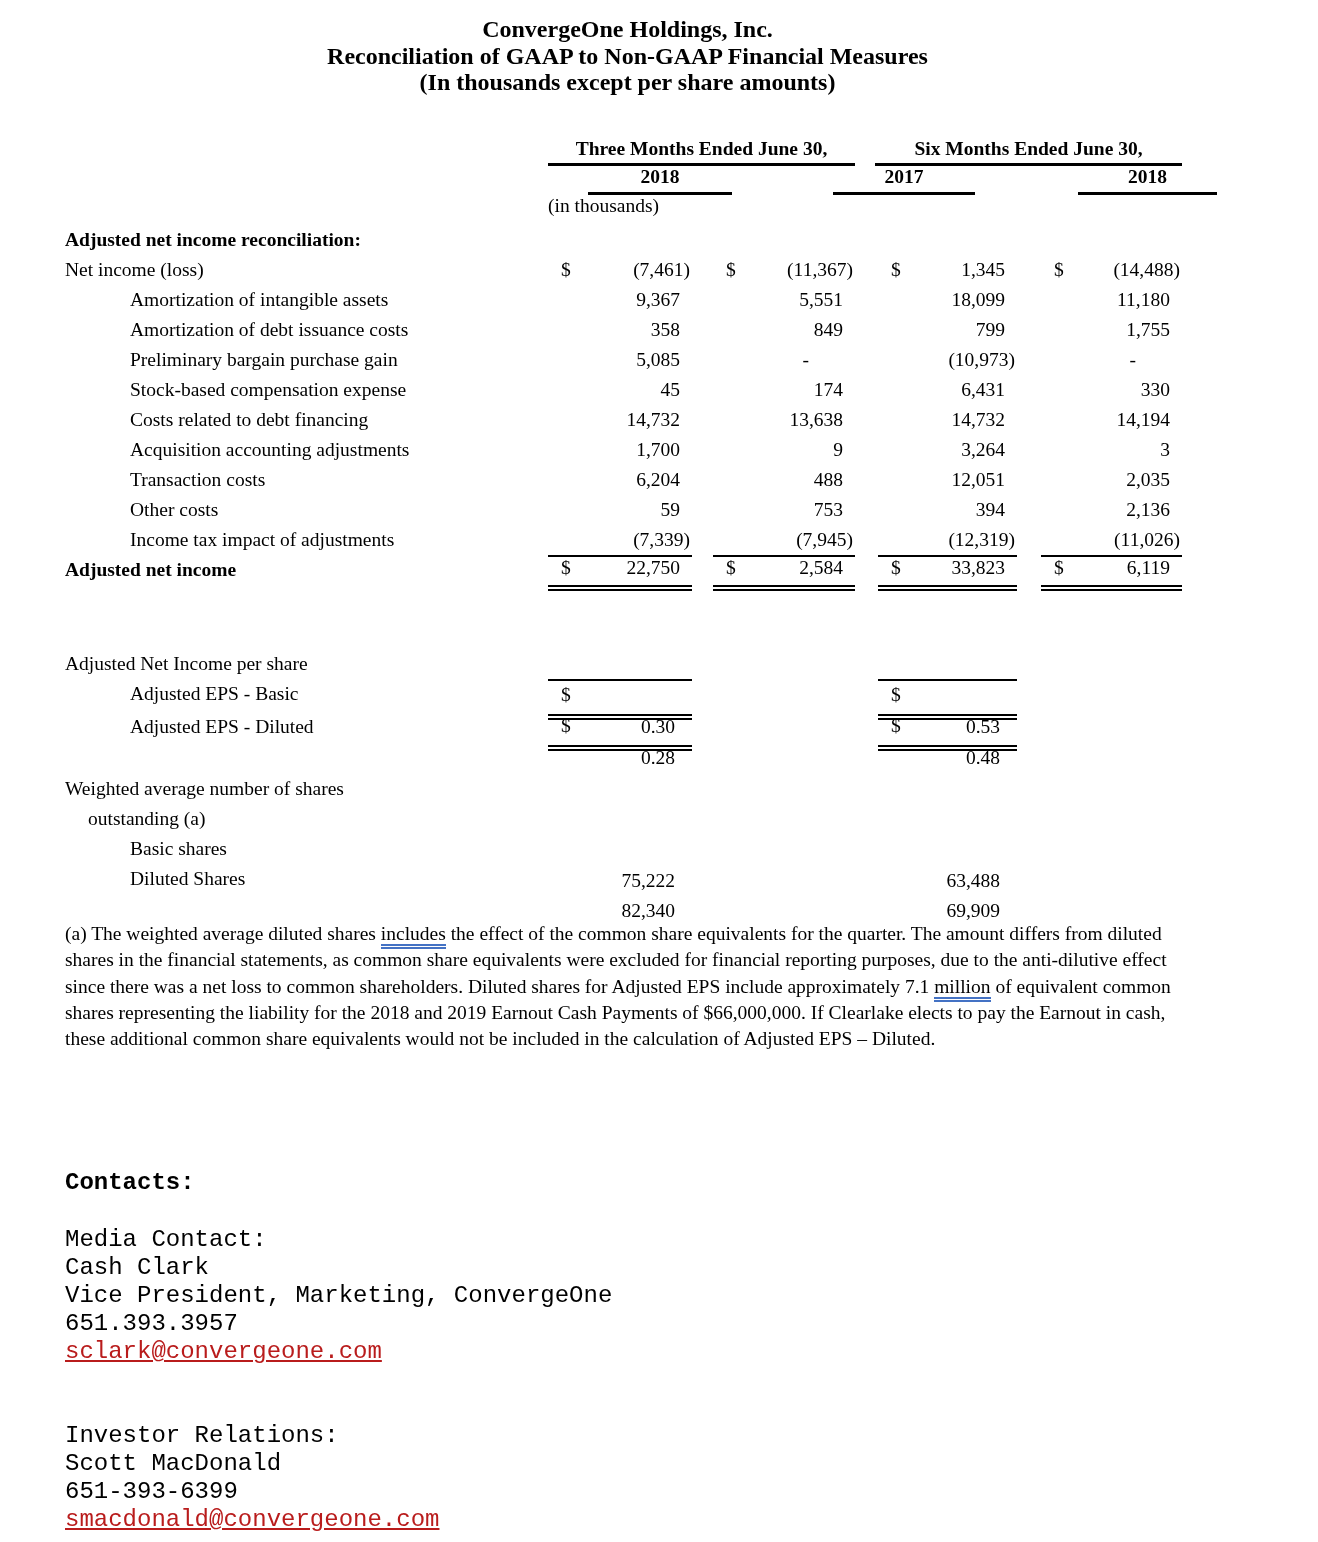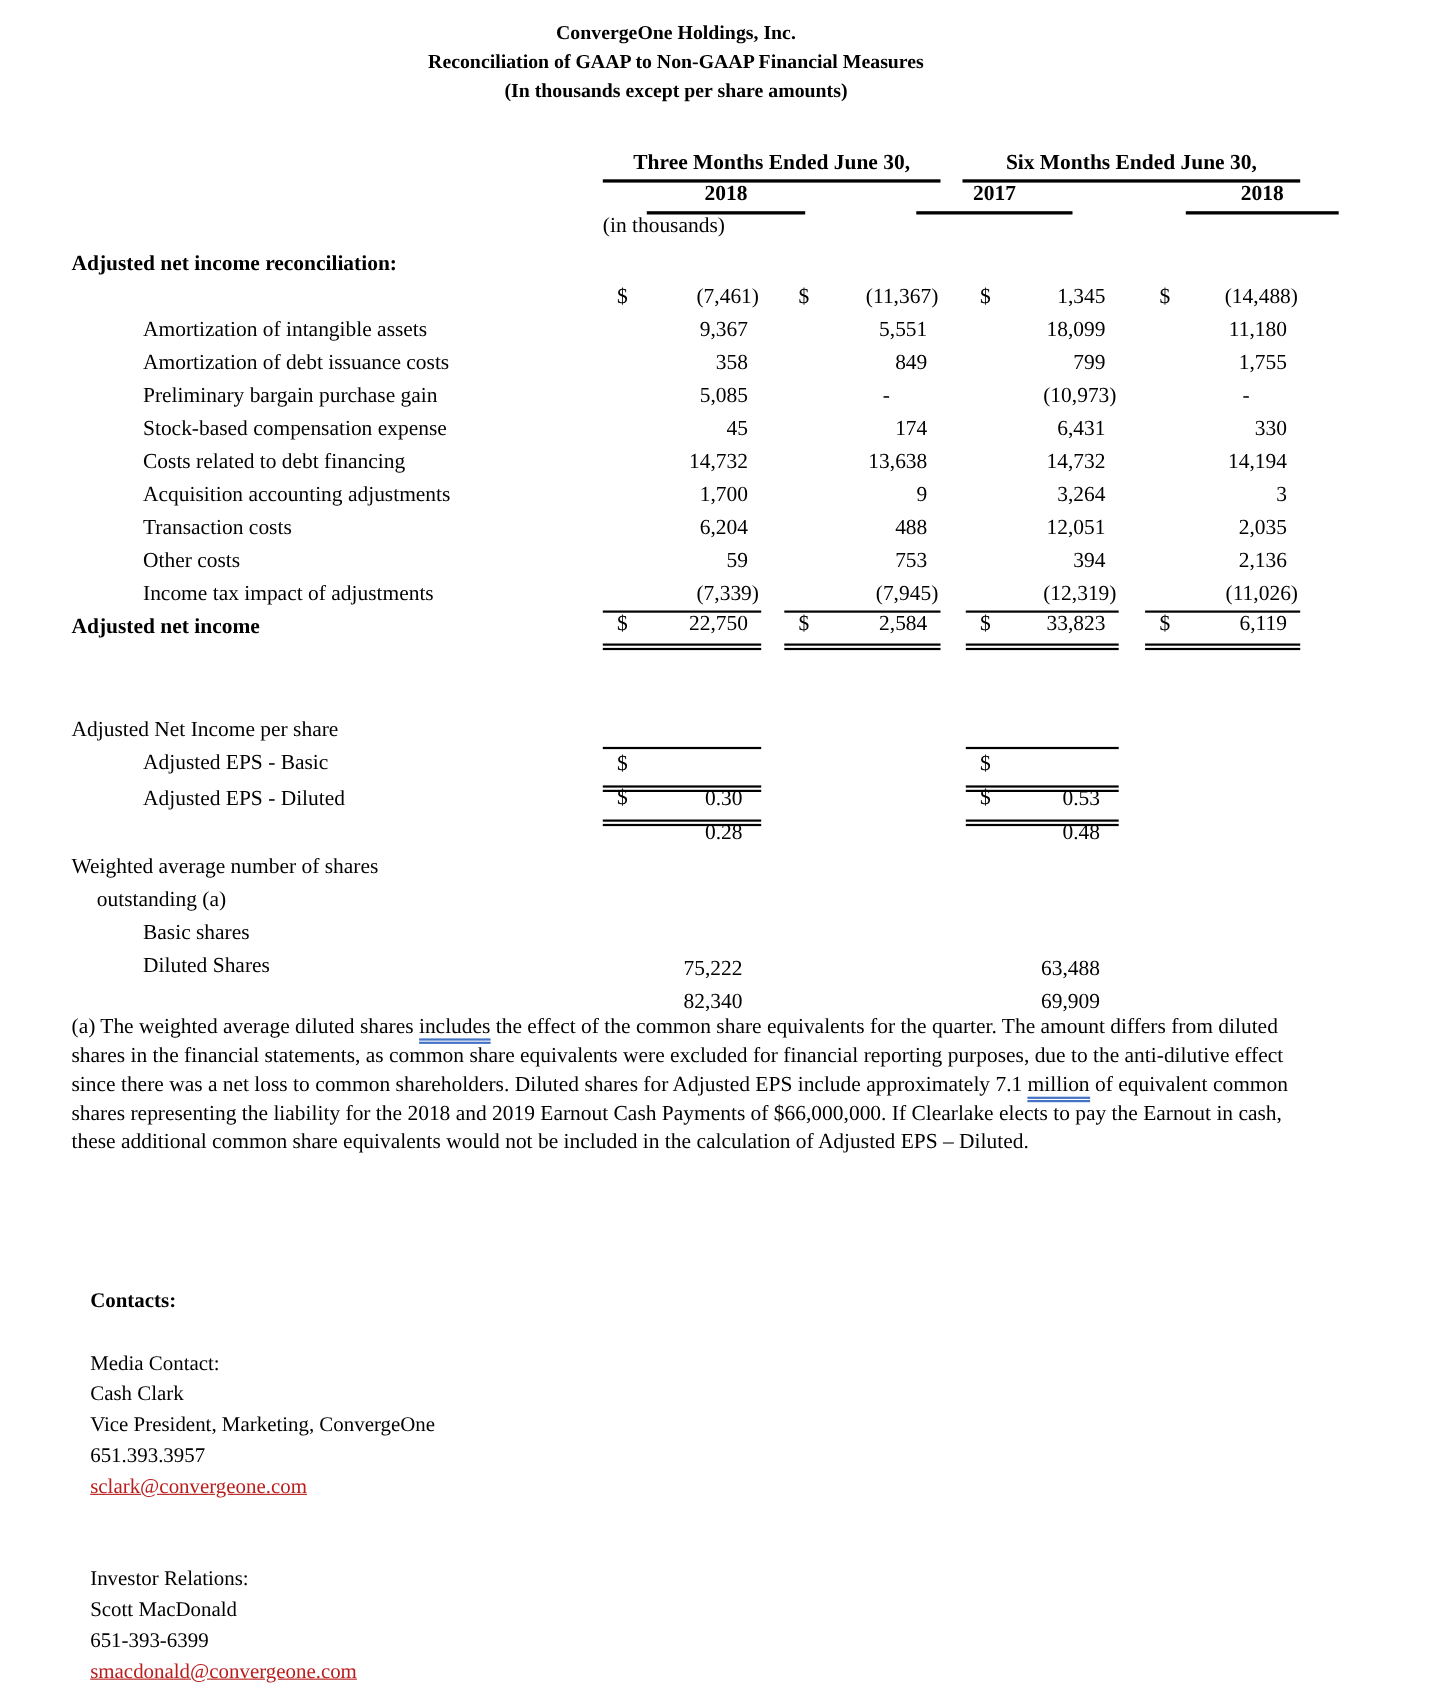--- a/index.html
+++ b/index.html
@@ -4,22 +4,22 @@
 <style>
   html,body { margin:0; padding:0; background:#fff; }
   .page {
     position:relative; width:1318px; height:1542px; background:#ffffff;
     font-family:"Liberation Serif", serif; font-size:19.5px; color:#000;
     overflow:hidden;
   }
 
   
   .title-block {
-    position:absolute; top:16px; left:56px; width:1117px;
-    text-align:center; font-weight:700; font-size:18px; line-height:26.5px;
+    position:absolute; top:16px; left:69px; width:1117px;
+    text-align:center; font-weight:700; font-size:24px; line-height:26.5px;
   }
 
   
   .fin { position:absolute; top:136px; left:65px; width:1117px; }
 
   .cols { display:grid; grid-template-columns:483px 144px 21px 142px 23px 139px 24px 141px; }
   .lbl { grid-column:1; }
   .c1 { grid-column:2; } .c2 { grid-column:4; } .c3 { grid-column:6; } .c4 { grid-column:8; }
 
   .ghdr { display:grid; grid-template-columns:483px 307px 20px 307px; height:27px; align-items:end; }
@@ -57,22 +57,22 @@
 
   
   .note {
     position:absolute; top:921px; left:65px; width:1118px;
     line-height:26.3px; text-align:left;
   }
   .sc { border-bottom:5px double #4472C4; }
 
   
   .contacts {
-    position:absolute; top:1169px; left:82px;
-    font-family:Liberation Serif, serif; font-size:19px; line-height:28px;
+    position:absolute; top:1169px; left:65px;
+    font-family:Liberation Mono, monospace; font-size:24px; line-height:28px;
   }
   .contacts .chead { font-weight:700; }
   .cblock-media { margin-top:29px; }
   .cblock-investor { margin-top:56px; }
   a.link { color:#b91c1c; text-decoration:underline; cursor:pointer; }
 </style>
 </head>
 <body>
 
 <div class="page">
@@ -95,20 +95,21 @@
       <div class="yr c2">2017</div>
       <div class="yr c3">2018</div>
       <div class="yr c4">2017</div>
     </div>
 
     <div class="unit">(in thousands)</div>
 
     <div class="sect">Adjusted net income reconciliation:</div>
 
     <div class="cols trow">
+      <div class="lbl">Net income (loss)</div>
       <div class="cell c1">
           <span class="cur">$</span>
           <span class="val neg">(7,461)</span>
         </div>
       <div class="cell c2">
           <span class="cur">$</span>
           <span class="val neg">(11,367)</span>
         </div>
       <div class="cell c3">
           <span class="cur">$</span>

